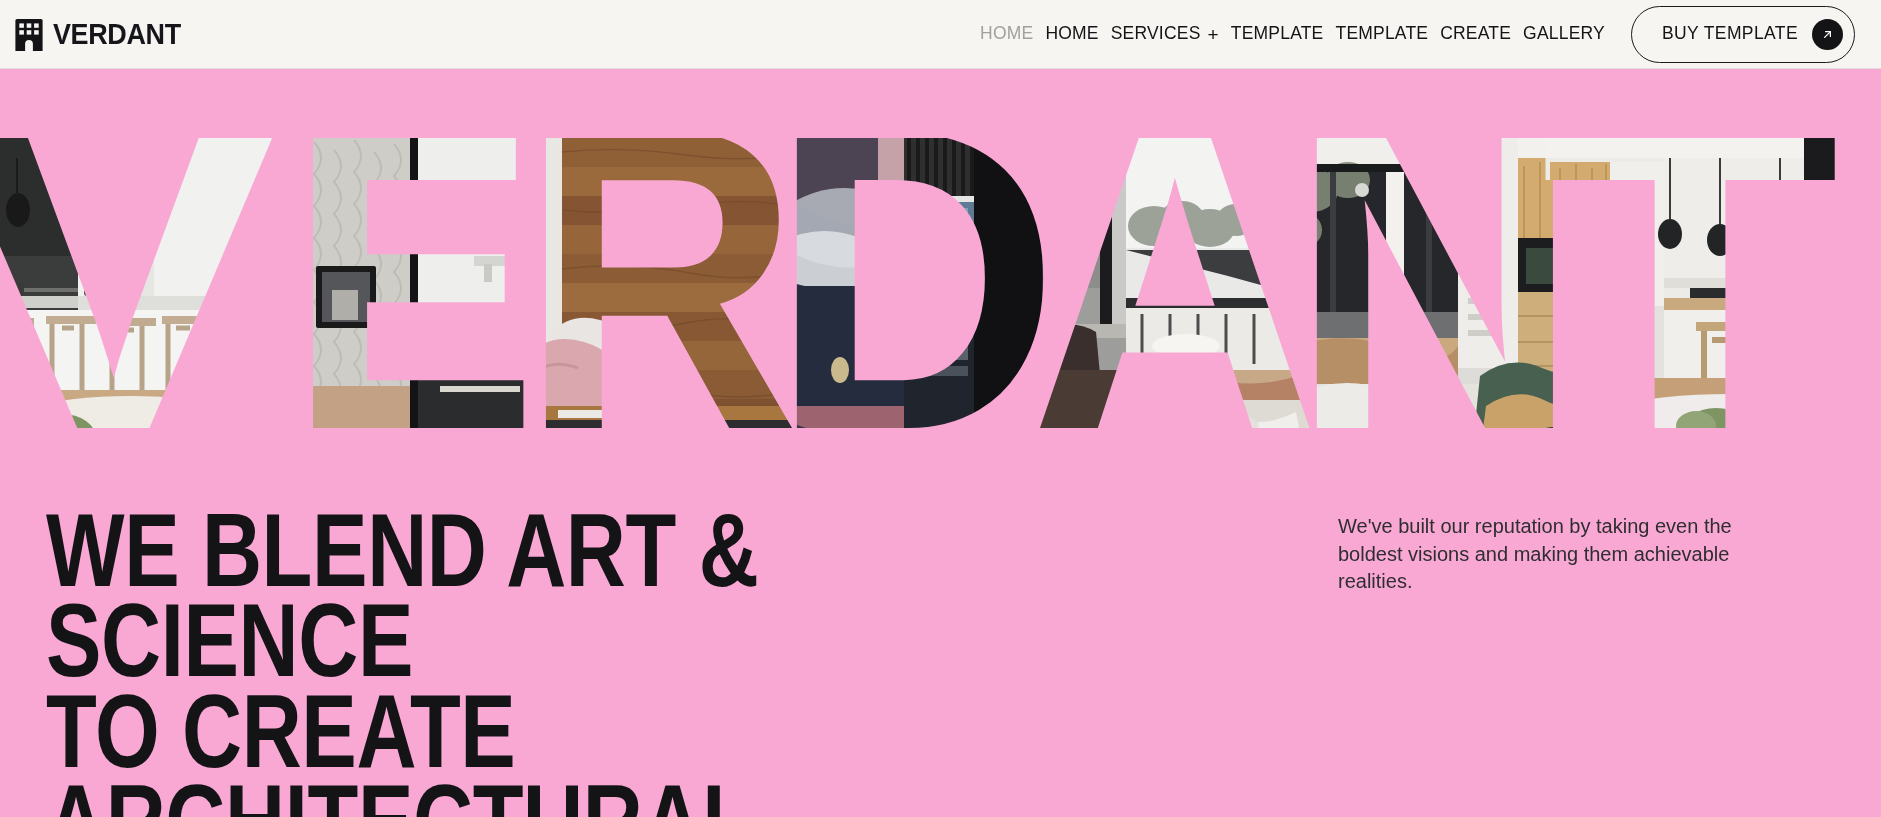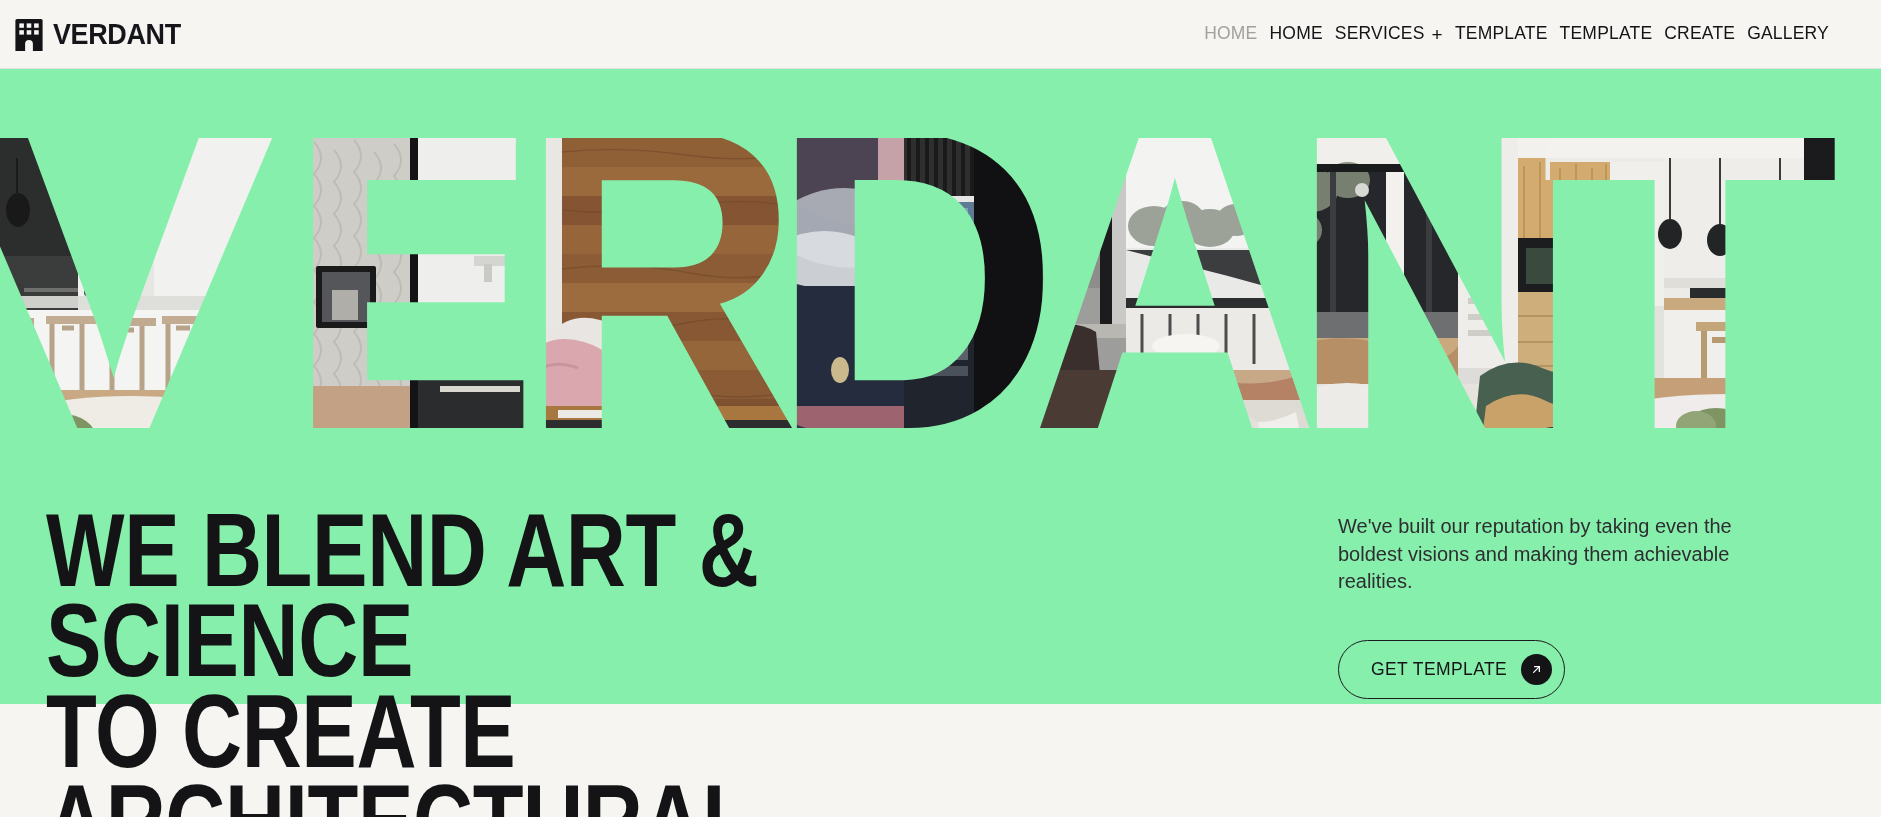--- a/index.html
+++ b/index.html
@@ -6,21 +6,21 @@
   *, *::before, *::after { box-sizing: border-box; }
   html, body {
     margin: 0; padding: 0;
     width: 1881px; height: 817px;
     overflow: hidden;
     background: #f6f5f2;
     font-family: "Liberation Sans", "DejaVu Sans", sans-serif;
     -webkit-font-smoothing: antialiased;
   }
 
-  .page { position: relative; width: 1881px; height: 704px; background: #86efac; }
+  .page { position: relative; width: 1881px; height: 817px; background: #f9a8d4; }
 
   
   .header {
     position: absolute; top: 0; left: 0;
     width: 1881px; height: 69px;
     background: #f6f5f2;
     border-bottom: 1px solid #e2e0dc;
     display: flex; align-items: center;
     padding: 0 26px 0 14px;
     z-index: 30;
@@ -164,20 +164,29 @@
           <span>TEMPLATE</span>
         </a>
       <a class="nav-link" href="#">
           <span>CREATE</span>
         </a>
       <a class="nav-link" href="#">
           <span>GALLERY</span>
         </a>
     </nav>
 
+    <button class="pill" type="button">
+      <span class="pill-label">BUY TEMPLATE</span>
+      <span class="pill-arrow">
+        <svg viewBox="0 0 20 20" width="15" height="15" aria-hidden="true">
+          <path d="M6.2 13.8 13.8 6.2" stroke="#ffffff" stroke-width="1.7" stroke-linecap="round" fill="none"></path>
+          <path d="M7.5 6.2h6.3v6.3" stroke="#ffffff" stroke-width="1.7" stroke-linecap="round" stroke-linejoin="round" fill="none"></path>
+        </svg>
+      </span>
+    </button>
 
   </header>
 
   <section class="hero-band">
     <svg viewBox="0 0 1881 315" preserveAspectRatio="none" aria-hidden="true">
       <defs>
 
         <pattern id="img-v" patternUnits="userSpaceOnUse" x="-40" y="0" width="330" height="315">
           <rect width="330" height="315" fill="#efefed"></rect>
           <rect x="0" y="0" width="118" height="315" fill="#3b3c3c"></rect>
@@ -422,26 +431,17 @@
 
   <main class="content">
 
     <h1 class="headline">WE BLEND ART &amp; SCIENCE
 TO CREATE
 ARCHITECTURAL MAGIC.</h1>
 
     <div class="aside">
       <p class="aside-text">We've built our reputation by taking even the boldest visions and making them achievable realities.</p>
 
-      <button class="pill secondary" type="button">
-        <span class="pill-label">GET TEMPLATE</span>
-        <span class="pill-arrow">
-          <svg viewBox="0 0 20 20" width="15" height="15" aria-hidden="true">
-            <path d="M6.2 13.8 13.8 6.2" stroke="#ffffff" stroke-width="1.7" stroke-linecap="round" fill="none"></path>
-            <path d="M7.5 6.2h6.3v6.3" stroke="#ffffff" stroke-width="1.7" stroke-linecap="round" stroke-linejoin="round" fill="none"></path>
-          </svg>
-        </span>
-      </button>
     </div>
 
   </main>
 
 </div>
 
 </body></html>

